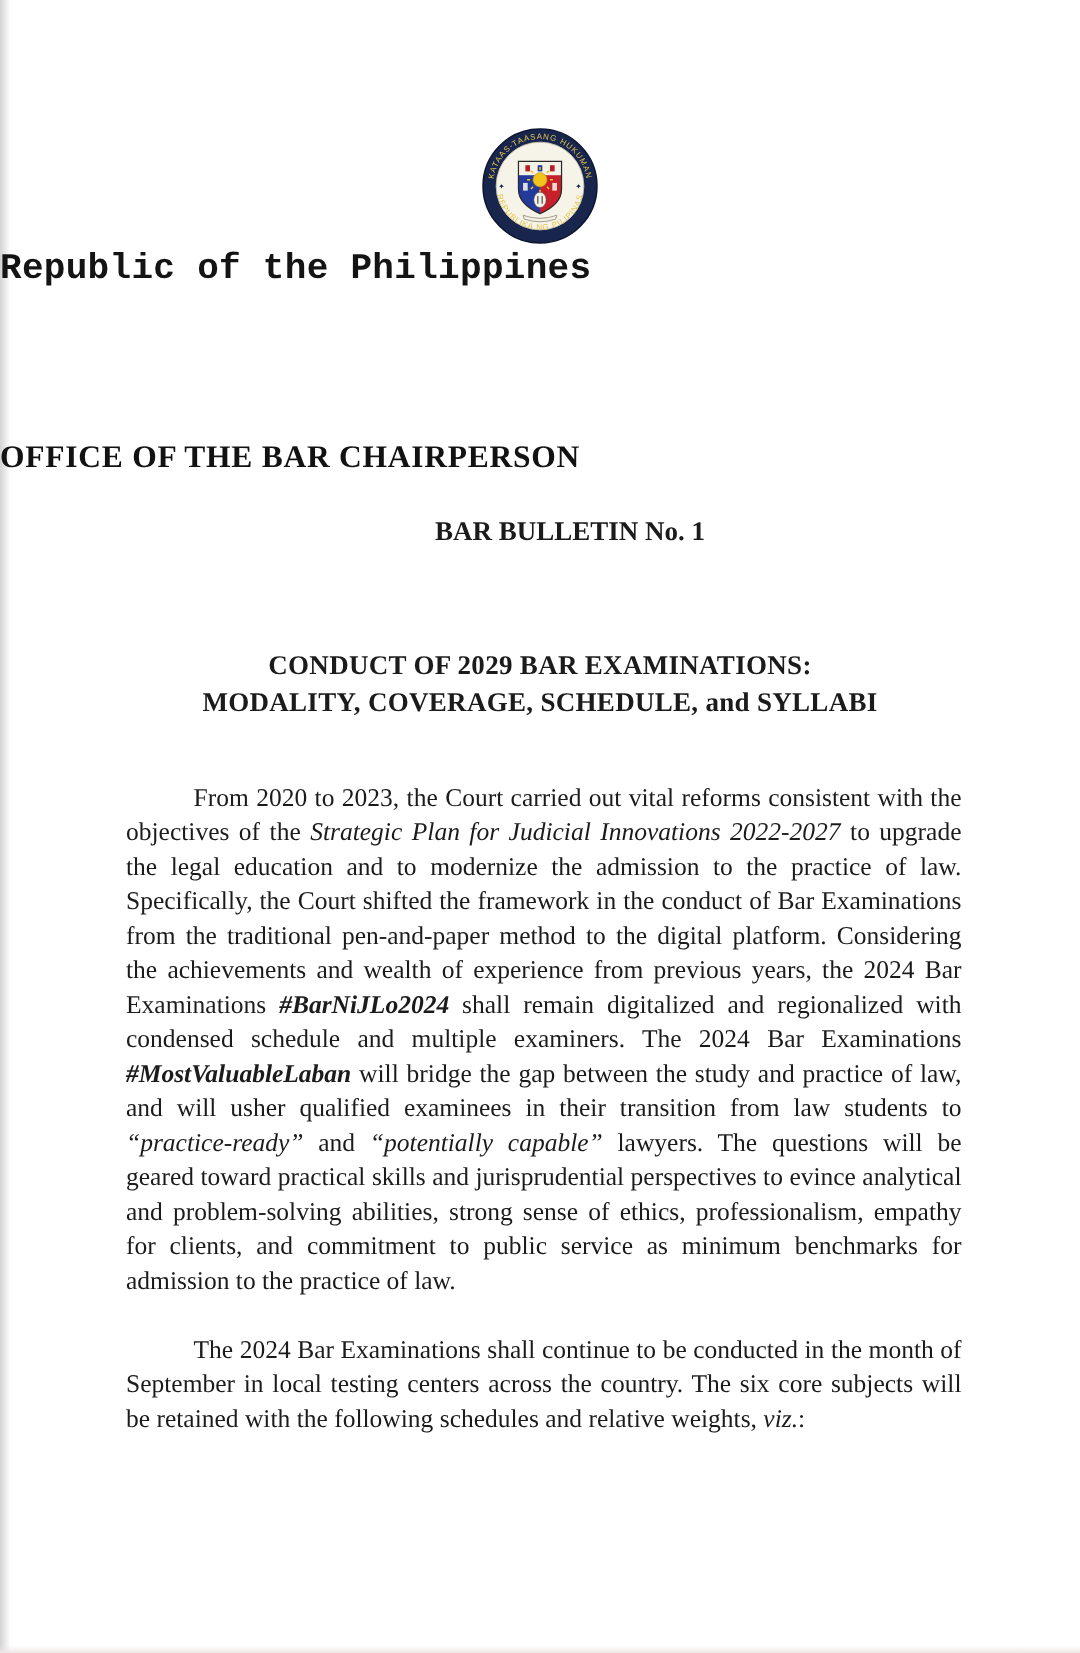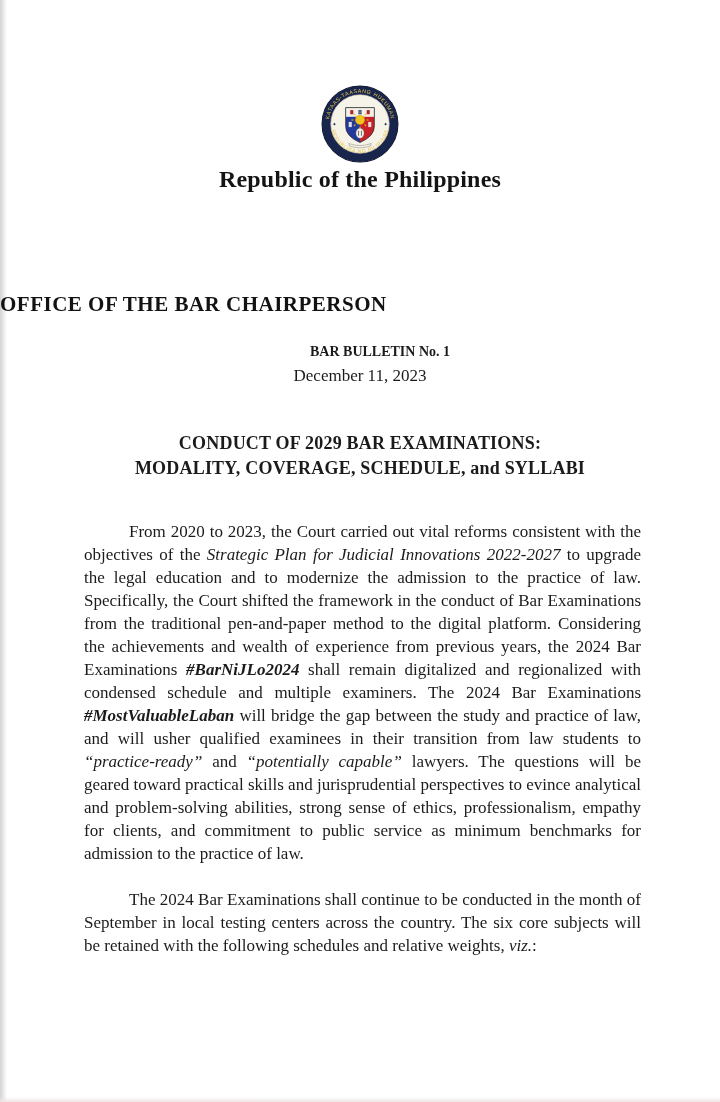--- a/index.html
+++ b/index.html
@@ -19,35 +19,35 @@
     position: absolute; left: 0; right: 0; bottom: 0; height: 5px;
     background: linear-gradient(to top, #efe6e4, rgba(255,255,255,0));
   }
   .seal {
     position: absolute; top: 85px; left: 50%;
     transform: translateX(-50%);
     width: 78px; height: 78px;
   }
   .masthead {
     position: absolute; top: 166px; left: 0; width: 100%;
-    text-align: center;
-    font-family: Liberation Serif, serif;
+    text-align: left;
+    font-family: Liberation Mono, monospace;
     color: #141414;
   }
   .mast1 { font-size: 24px; font-weight: bold; letter-spacing: 0.2px; }
   .mast2 { font-size: 30px; font-weight: bold; margin-top: 1px; }
   .mast3 { font-size: 20px; font-weight: bold; margin-top: 3px; }
   .office {
     position: absolute; top: 292px; left: 0; width: 100%;
     text-align: left;
     font-size: 21px; font-weight: bold; letter-spacing: 0.5px;
     color: #121212;
   }
   .bulletin { position: absolute; top: 344px; left: 0; width: 100%; text-align: center; }
-  .bno  { font-size: 14px; font-weight: bold; margin-left: 40px; }
+  .bno  { font-size: 18px; font-weight: bold; margin-left: 40px; }
   .bdate { font-size: 17px; margin-top: 6px; }
   .doc-title {
     position: absolute; top: 431px; left: 0; width: 100%;
     text-align: center;
     font-size: 18px; font-weight: bold; line-height: 25px;
     letter-spacing: 0.2px;
   }
   .body-text {
     position: absolute; top: 520px; left: 84px; width: 557px;
     font-size: 17px; line-height: 23px;
@@ -111,21 +111,20 @@
 </svg>
 
 <div class="masthead">
   <div class="mast1">Republic of the Philippines</div>
 </div>
 
 <div class="office">OFFICE OF THE BAR CHAIRPERSON</div>
 
 <div class="bulletin">
   <div class="bno">BAR BULLETIN No. 1</div>
-  <div class="bdate">December 11, 2023</div>
 </div>
 
 <div class="doc-title">
   <div>CONDUCT OF 2029 BAR EXAMINATIONS:</div>
   <div>MODALITY, COVERAGE, SCHEDULE, and SYLLABI</div>
 </div>
 
 <div class="body-text">
   <p><span>From 2020 to 2023, the Court carried out vital reforms consistent with the objectives of the </span><span class="i">Strategic Plan for Judicial Innovations 2022-2027</span><span> to upgrade the legal education and to modernize the admission to the practice of law. Specifically, the Court shifted the framework in the conduct of Bar Examinations from the traditional pen-and-paper method to the digital platform. Considering the achievements and wealth of experience from previous years, the 2024 Bar Examinations </span><span class="bi">#BarNiJLo2024</span><span> shall remain digitalized and regionalized with condensed schedule and multiple examiners. The 2024 Bar Examinations </span><span class="bi">#MostValuableLaban</span><span> will bridge the gap between the study and practice of law, and will usher qualified examinees in their transition from law students to </span><span class="i">“practice-ready”</span><span> and </span><span class="i">“potentially capable”</span><span> lawyers. The questions will be geared toward practical skills and jurisprudential perspectives to evince analytical and problem-solving abilities, strong sense of ethics, professionalism, empathy for clients, and commitment to public service as minimum benchmarks for admission to the practice of law.</span></p>
   <p><span>The 2024 Bar Examinations shall continue to be conducted in the month of September in local testing centers across the country. The six core subjects will be retained with the following schedules and relative weights, </span><span class="i">viz.</span><span>:</span></p>

